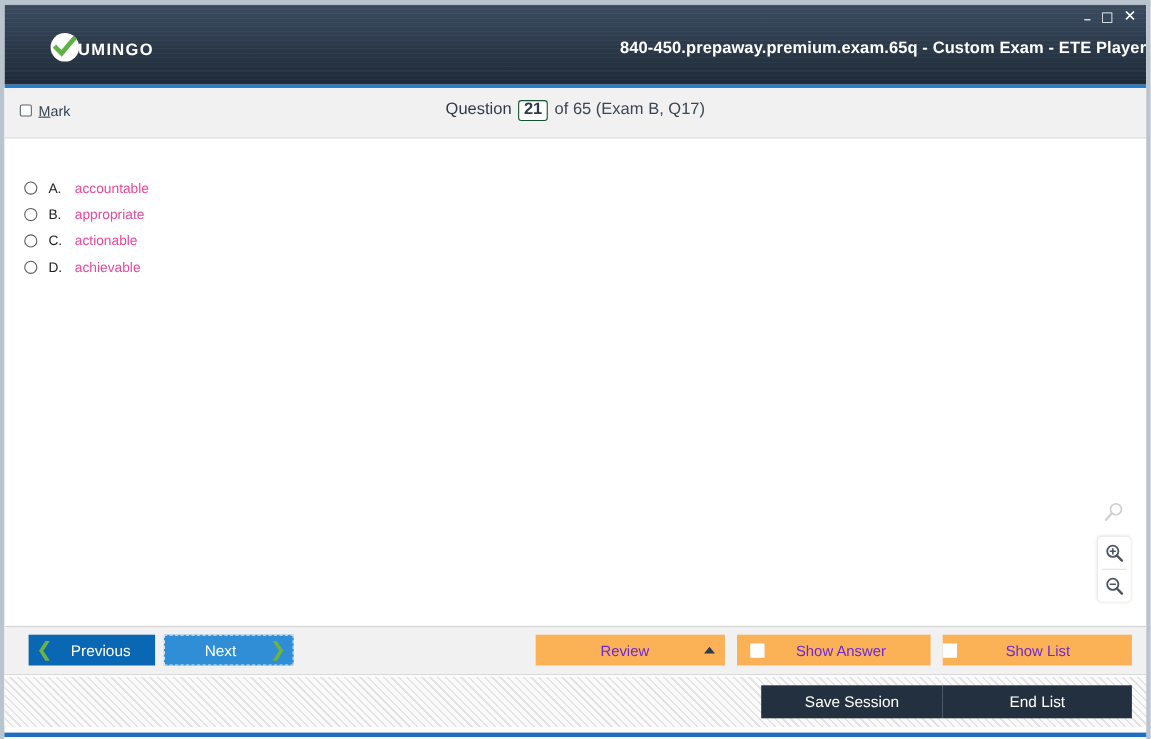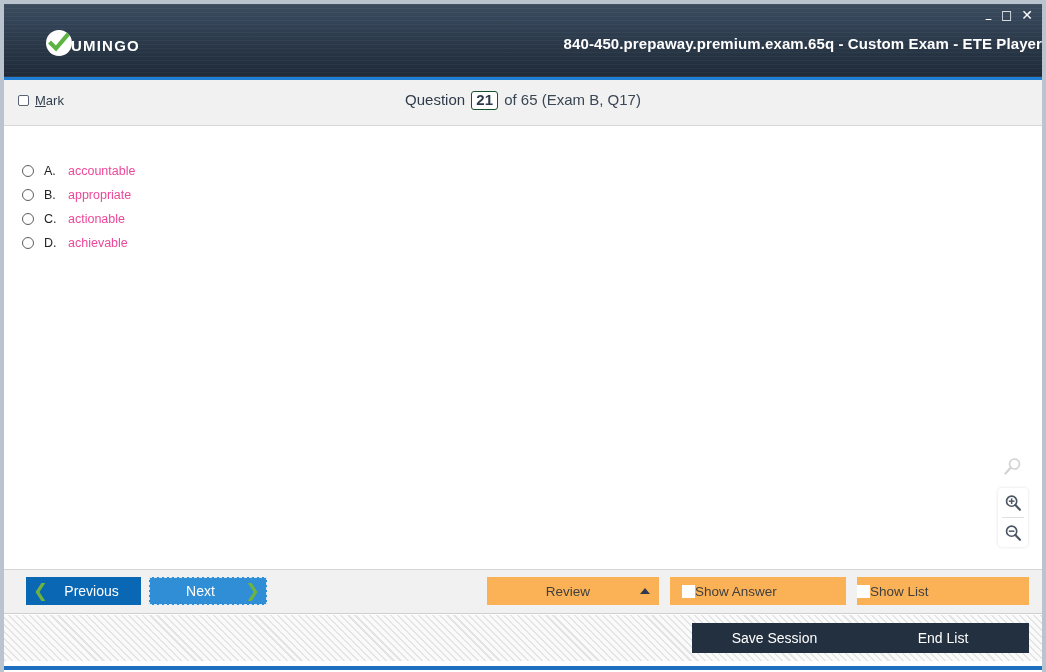--- a/index.html
+++ b/index.html
@@ -243,41 +243,41 @@
     font-family: "DejaVu Sans", sans-serif;
     flex: 0 0 auto;
   }
 
   .orange-btn {
     position: absolute;
     top: 7px;
     height: 28px;
     background: #fbb256;
     display: flex; align-items: center;
-    color: #404040;
+    color: #6d28d9;
     font-size: 13.5px;
     cursor: default;
   }
   #btn-review { left: 483px; width: 172px; padding: 0 9px; }
   #btn-review .lbl { flex: 1; text-align: center; }
   #btn-review .caret {
     width: 0; height: 0;
     border-left: 5px solid transparent;
     border-right: 5px solid transparent;
     border-bottom: 6px solid #2f3b4a;
     flex: 0 0 auto;
   }
   #btn-show-answer { left: 666px; width: 176px; padding-left: 12px; }
   #btn-show-list { left: 853px; width: 172px; }
   .orange-btn .sqcb {
     width: 13px; height: 13px;
     background: #ffffff;
     flex: 0 0 auto;
   }
-  .orange-btn .lbl-c { flex: 1; text-align: left; padding-right: 12px; }
+  .orange-btn .lbl-c { flex: 1; text-align: center; padding-right: 12px; }
 
   
   #status-bar {
     position: relative;
     height: 47px;
     background-color: #ffffff;
     background-image: repeating-linear-gradient(
         45deg,
         #e4e4e4 0px, #e4e4e4 1.5px,
         #fafafa 1.5px, #fafafa 5px);

